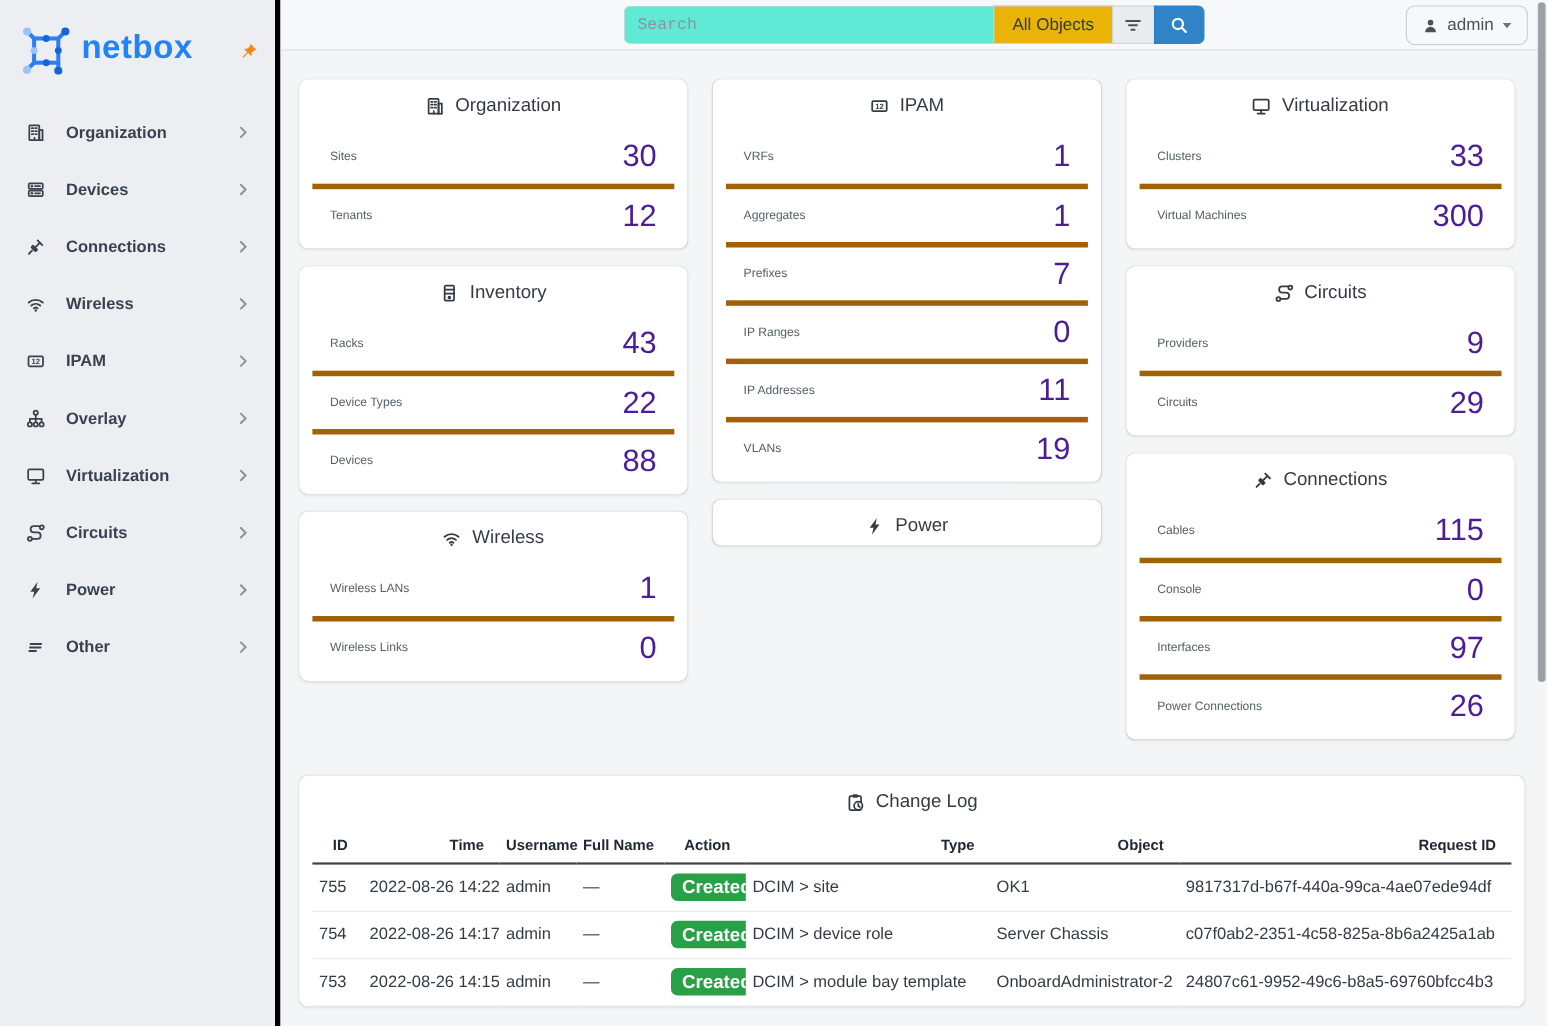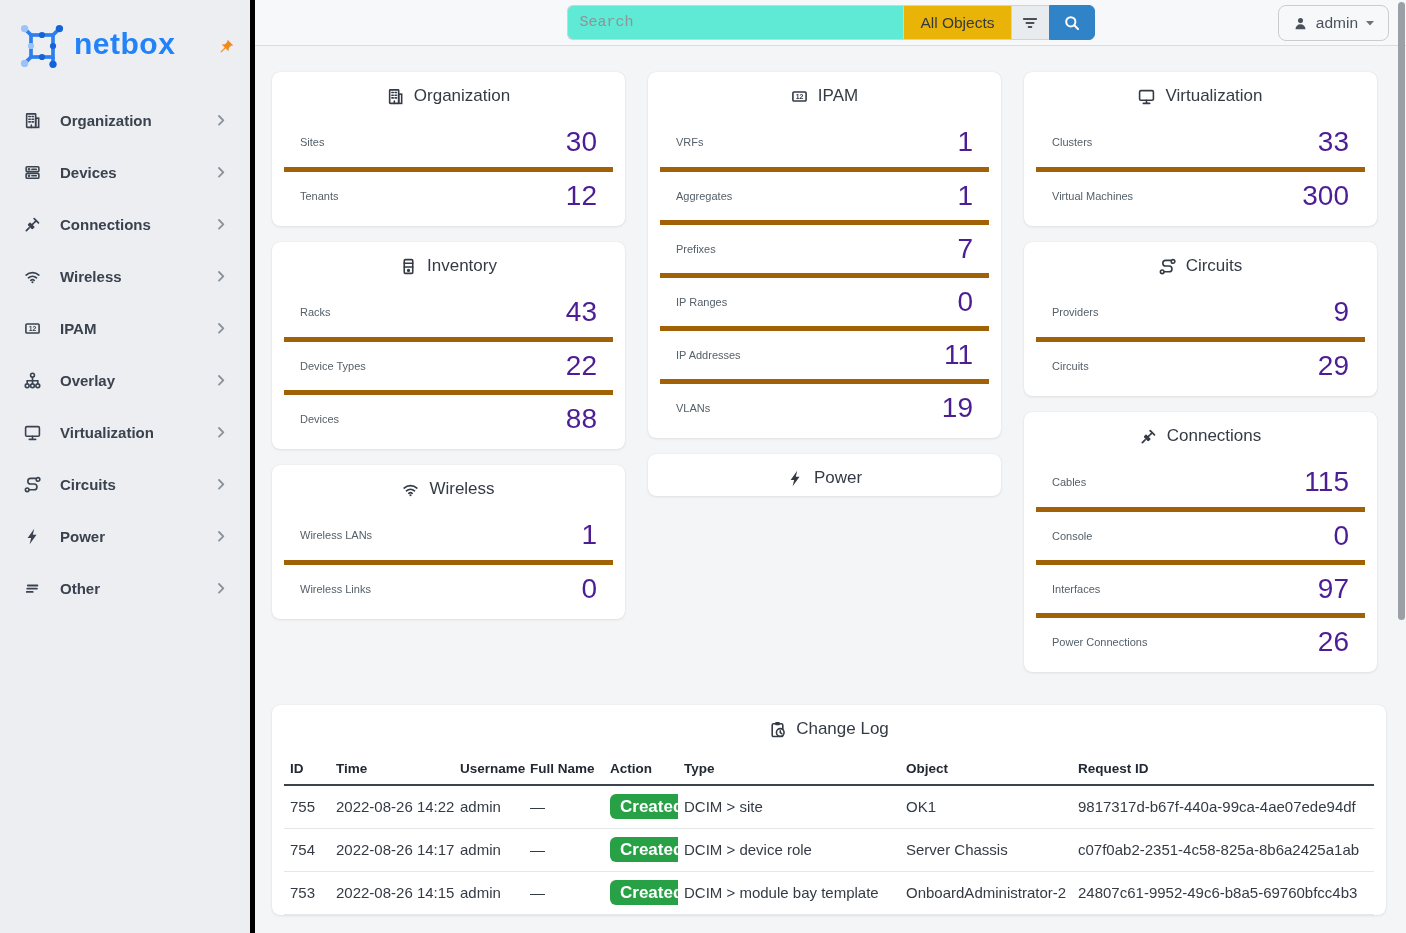--- a/index.html
+++ b/index.html
@@ -48,21 +48,21 @@
                  padding:14px 16px 8px; font-size:17px; color:#343b45; }
   .stat-list { margin:2px 12px 6px; }
   .stat-row { display:flex; align-items:center; justify-content:space-between; padding:10px 16px; min-height:51px; }
   .stat-row + .stat-row { border-top:5px solid #a16207; }
   .stat-label { font-size:11px; color:#556069; }
   .stat-value { font-size:28px; color:#4c1d95; line-height:1; cursor:pointer; }
 
   
   .changelog { margin-top:33px; }
   .changelog table { width:calc(100% - 24px); margin:6px 12px 0; border-collapse:collapse; table-layout:fixed; }
-  .changelog th { text-align:left; font-size:13.5px; color:#212934; padding:8px 14px 8px 6px;
+  .changelog th { text-align:right; font-size:13.5px; color:#212934; padding:8px 14px 8px 6px;
                   border-bottom:2px solid #3d434b; white-space:nowrap; }
   .changelog td { font-size:15px; padding:8px 14px 9px 6px; border-bottom:1px solid #e5e8ea;
                   white-space:nowrap; overflow:hidden; color:#343b45; }
   .link { color:#2a7de1; cursor:pointer; }
   .badge { display:inline-block; background:#28a046; color:#fff; font-size:17px; font-weight:bold;
            padding:4px 10px; border-radius:6px; line-height:1; }
   .dash { color:#343b45; }
 
   
   .scrollbar-track { position:fixed; top:0; right:0; width:9px; height:933px; }

